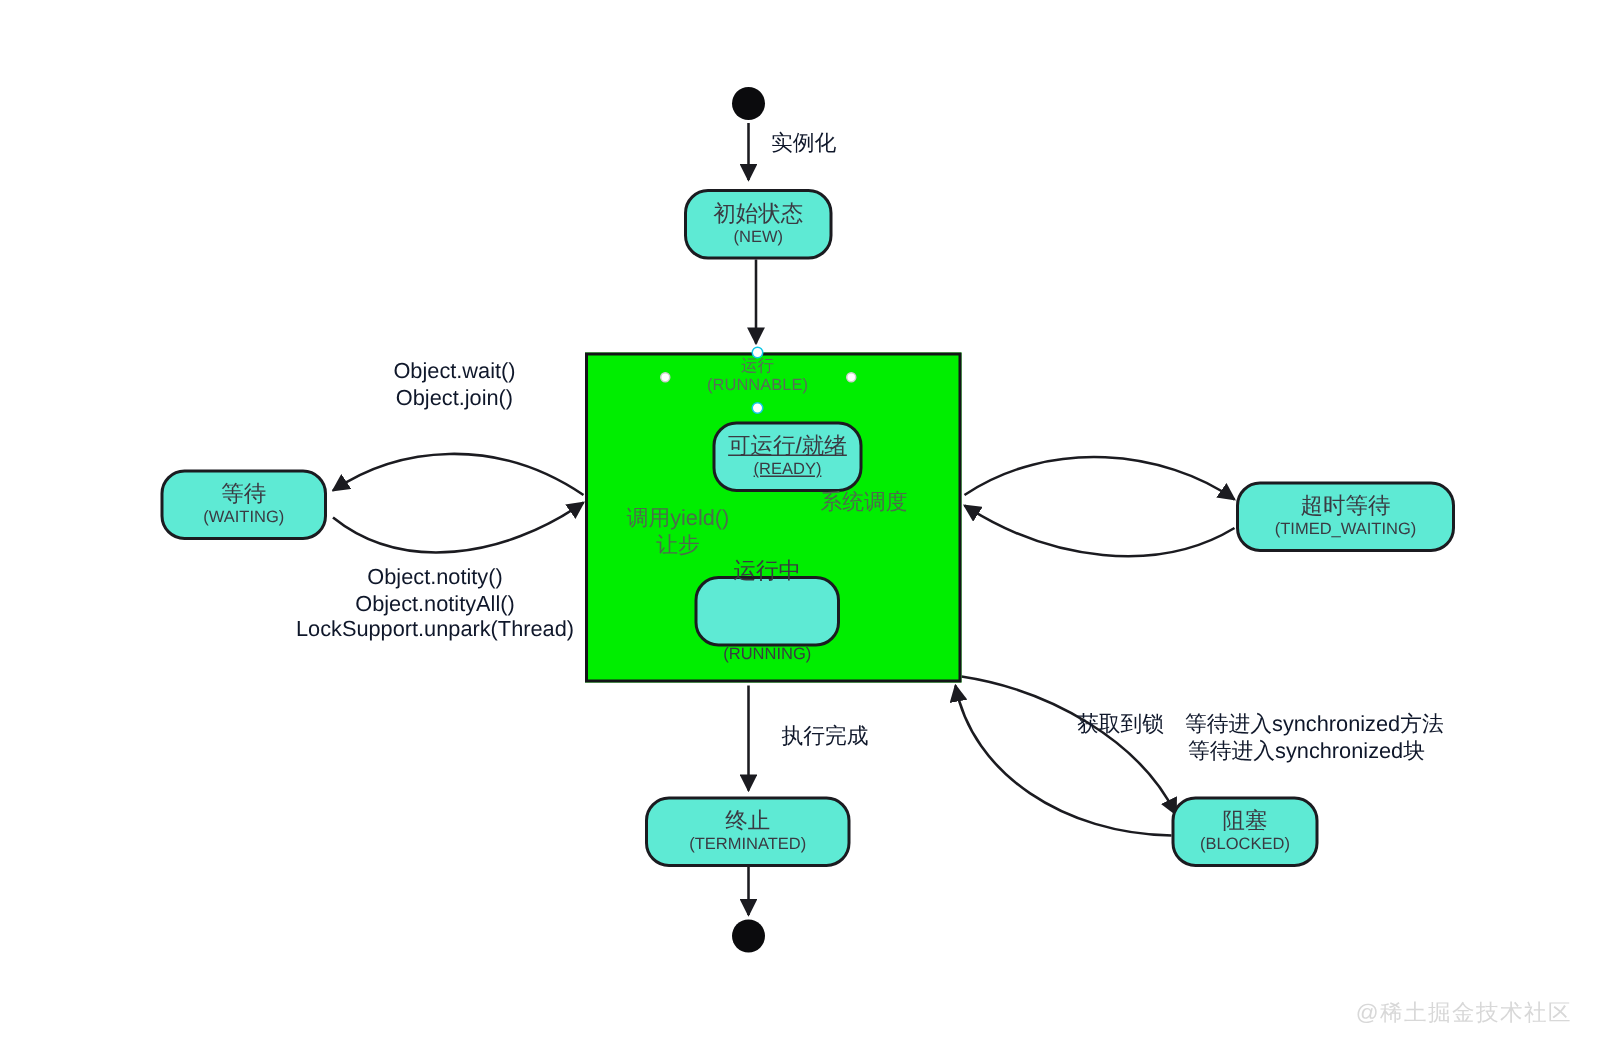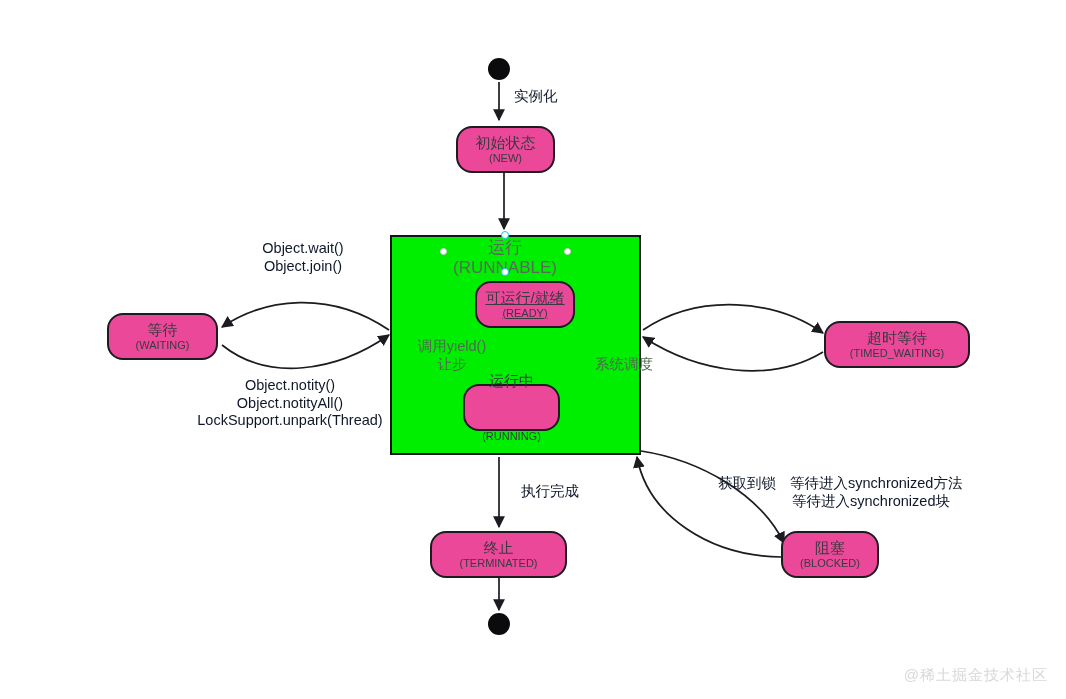--- a/index.html
+++ b/index.html
@@ -12,21 +12,21 @@
   }
   #canvas{position:absolute;left:0;top:0;width:1066px;height:699px;}
   .stage{position:absolute;left:0;top:0;width:1066px;height:699px;}
 
   
   .node{
     position:absolute;
     box-sizing:border-box;
     border:2px solid #1b1b20;
     border-radius:16px;
-    background:#ec4899;
+    background:#5eead4;
     display:flex;
     flex-direction:column;
     align-items:center;
     justify-content:center;
     color:#3a3a42;
     line-height:1.18;
     text-align:center;
   }
   .node .cn{font-size:15px;}
   .node .en{font-size:11px;}
@@ -35,21 +35,21 @@
   .region{
     position:absolute;
     box-sizing:border-box;
     background:#00ee00;
     border:2px solid #141418;
   }
   .region-title{
     position:absolute;
     text-align:center;
     color:#5a6a5a;
-    font-size:17px;
+    font-size:11px;
     line-height:1.18;
     white-space:nowrap;
   }
 
   
   .lbl{
     position:absolute;
     color:#0f172a;
     font-size:14.5px;
     line-height:1.22;
@@ -171,21 +171,21 @@
   </div>
 
   <div class="lbl" style="left:514px;top:88px;">实例化</div>
 
   <div class="lbl" style="left:521px;top:483px;">执行完成</div>
 
   <div class="lbl green" style="left:409px;top:338px;width:86px;">
     <div>调用yield()</div>
     <div>让步</div>
   </div>
-  <div class="lbl green" style="left:547px;top:356px;margin-left:48px;">系统调度</div>
+  <div class="lbl green" style="left:547px;top:327px;">系统调度</div>
 
   <div class="lbl" style="left:180px;top:240px;width:246px;">
     <div>Object.wait()</div>
     <div>Object.join()</div>
   </div>
 
   <div class="lbl" style="left:155px;top:377px;width:270px;">
     <div>Object.notity()</div>
     <div>Object.notityAll()</div>
     <div>LockSupport.unpark(Thread)</div>

